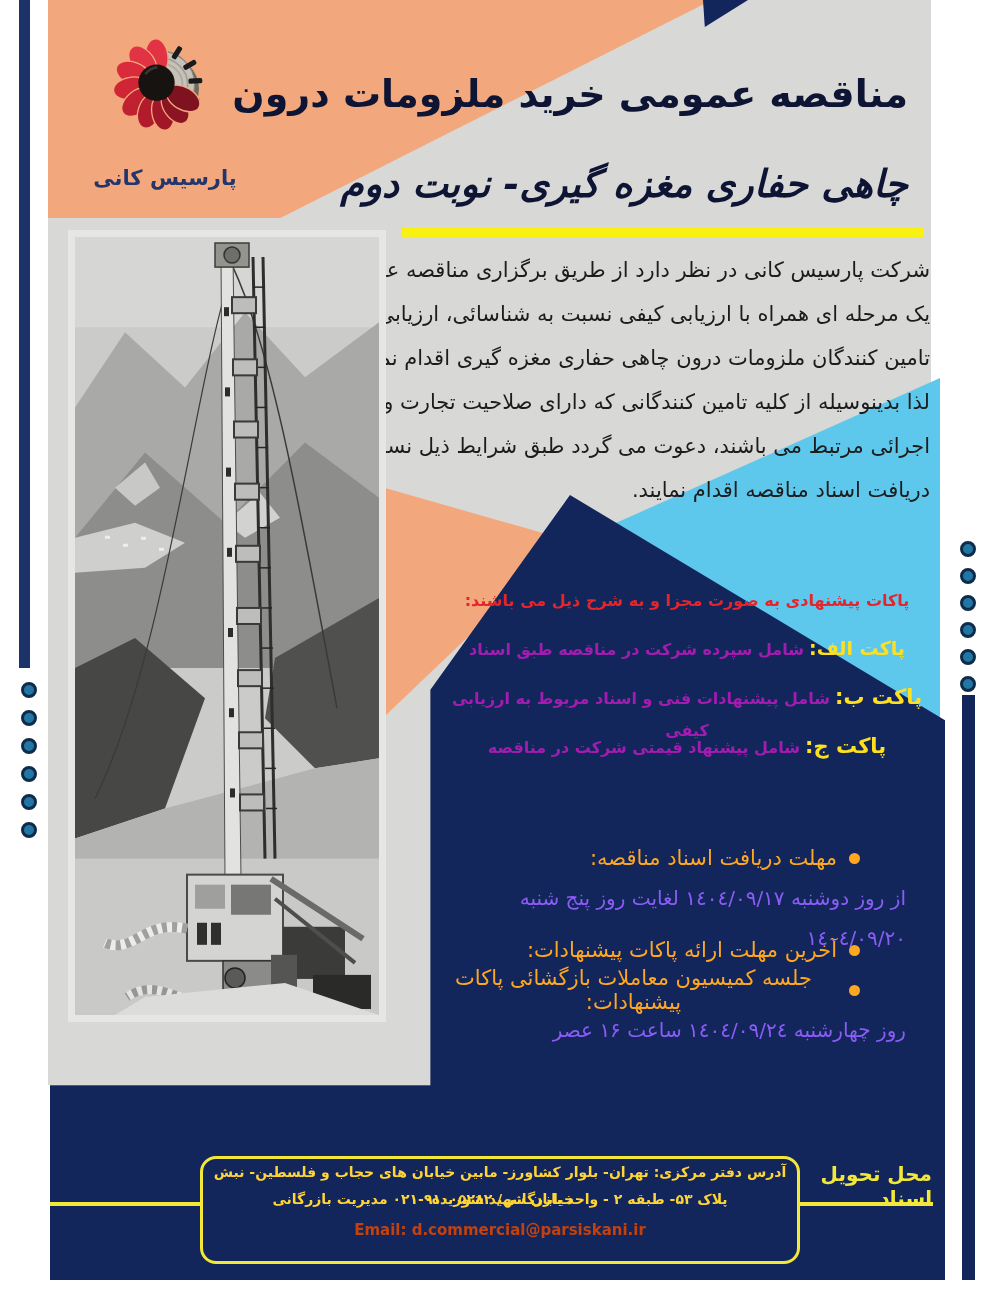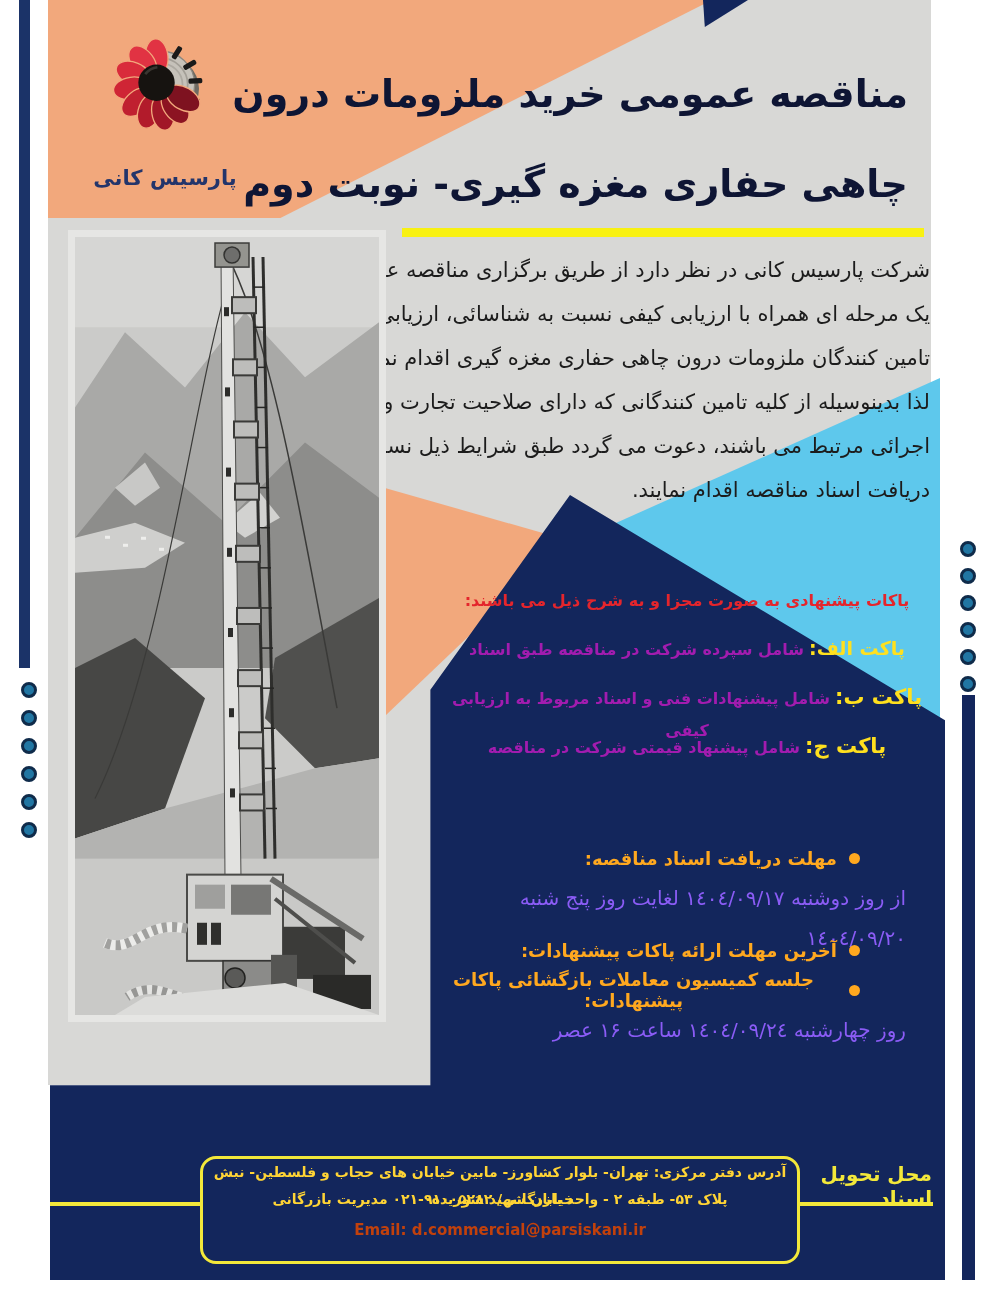--- a/index.html
+++ b/index.html
@@ -49,21 +49,21 @@
   .packets{left:448px;top:586px;width:478px;direction:rtl;text-align:center;}
   .pk-heading{color:#e4252c;font-size:16px;font-weight:bold;height:30px;line-height:30px;margin-bottom:16px;}
   .pk-row{height:32px;line-height:32px;margin-bottom:17px;}
   .pk-label{color:#ffe01e;font-weight:800;font-size:19px;}
   .pk-row.big .pk-label{font-size:21px;text-align:center;}
   .pk-text{color:#a21caf;font-size:16px;font-weight:bold;}
 
   
   .schedule{left:430px;top:838px;width:482px;direction:rtl;}
   .sch-head{display:flex;align-items:center;gap:12px;height:40px;padding-right:52px;
-            color:#ffa81f;font-size:18px;font-weight:700;text-align:center;}
+            color:#ffa81f;font-size:21px;font-weight:400;text-align:center;}
   .sch-bullet{width:11px;height:11px;border-radius:50%;background:#ffa81f;flex:0 0 auto;}
   .sch-detail{height:40px;line-height:40px;text-align:right;padding-right:6px;
               color:#8b5cf6;font-size:20px;margin-bottom:12px;}
 
   
   .contact-box{left:200px;top:1156px;width:600px;height:108px;border:3px solid #f3e83a;
                border-radius:16px;box-sizing:border-box;direction:rtl;text-align:center;padding-top:0;}
   .addr{color:#ffd435;font-size:14px;font-weight:bold;height:27px;line-height:27px;}
   .email{color:#c2410c;font-size:15px;font-weight:bold;height:30px;line-height:34px;direction:ltr;}
   .conn{top:1202px;height:4px;background:#f3e83a;}
@@ -124,21 +124,21 @@
         <ellipse rx="13" ry="21" transform="translate(92.4 82.2) rotate(145)" fill="#8c1322"></ellipse>
         <ellipse rx="13" ry="21" transform="translate(101.7 72) rotate(120)" fill="#7e1220"></ellipse>
       </g>
       <circle cx="71" cy="54" r="21" fill="#161310"></circle>
       <path d="M58,44 a21,21 0 0 1 14,-8" stroke="#3a3631" stroke-width="3" fill="none"></path>
     </svg>
   </div>
   <div class="abs brand-name">پارسیس کانی</div>
 
   <div class="abs title-line" style="top:72px;">مناقصه عمومی خرید ملزومات درون</div>
-  <div class="abs title-line" style="top:162px;">چاهی حفاری مغزه گیری- نوبت دوم</div>
+  <div class="abs title-line" style="top:162px;font-style:italic;">چاهی حفاری مغزه گیری- نوبت دوم</div>
   <div class="abs title-underline"></div>
 
   <div class="abs intro">
     <div class="intro-line">شرکت پارسیس کانی در نظر دارد از طریق برگزاری مناقصه عمومی</div>
     <div class="intro-line">یک مرحله ای همراه با ارزیابی کیفی نسبت به شناسائی، ارزیابی و تعیین</div>
     <div class="intro-line">تامین کنندگان ملزومات درون چاهی حفاری مغزه گیری اقدام نماید.</div>
     <div class="intro-line">لذا بدینوسیله از کلیه تامین کنندگانی که دارای صلاحیت تجارت و سوابق</div>
     <div class="intro-line">اجرائی مرتبط می باشند، دعوت می گردد طبق شرایط ذیل نسبت به</div>
     <div class="intro-line last">دریافت اسناد مناقصه اقدام نمایند.</div>
   </div>

